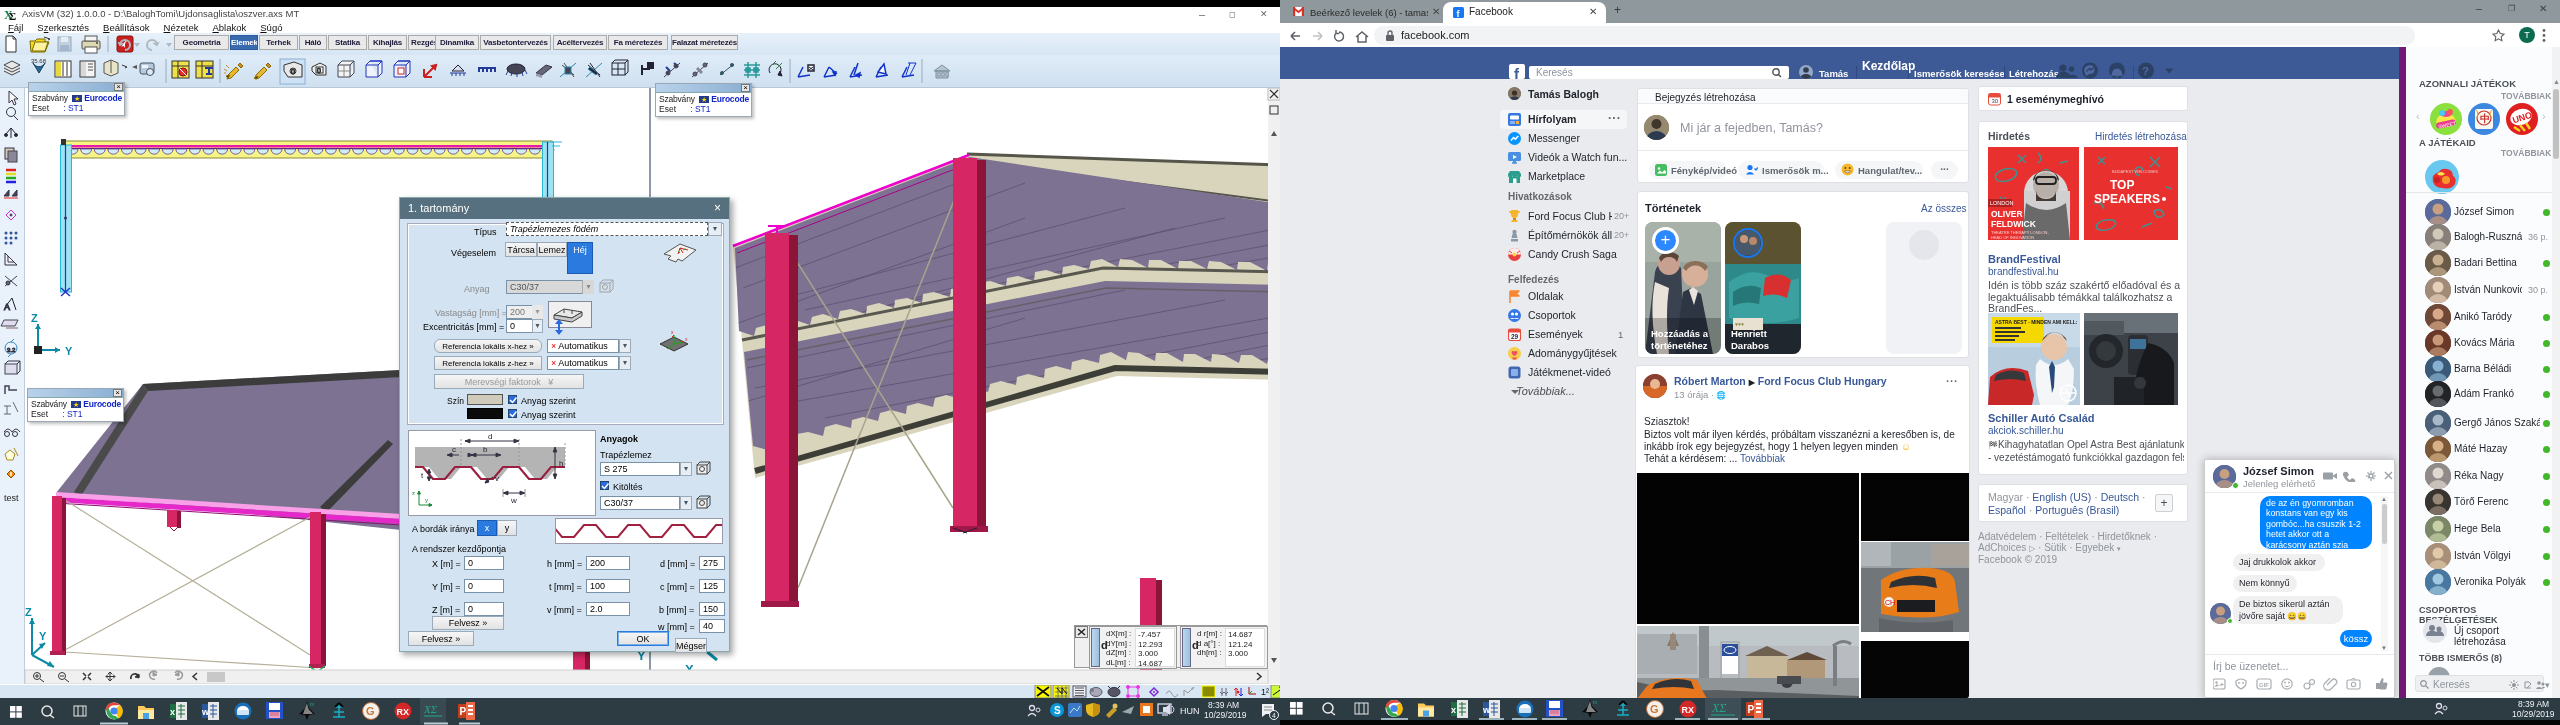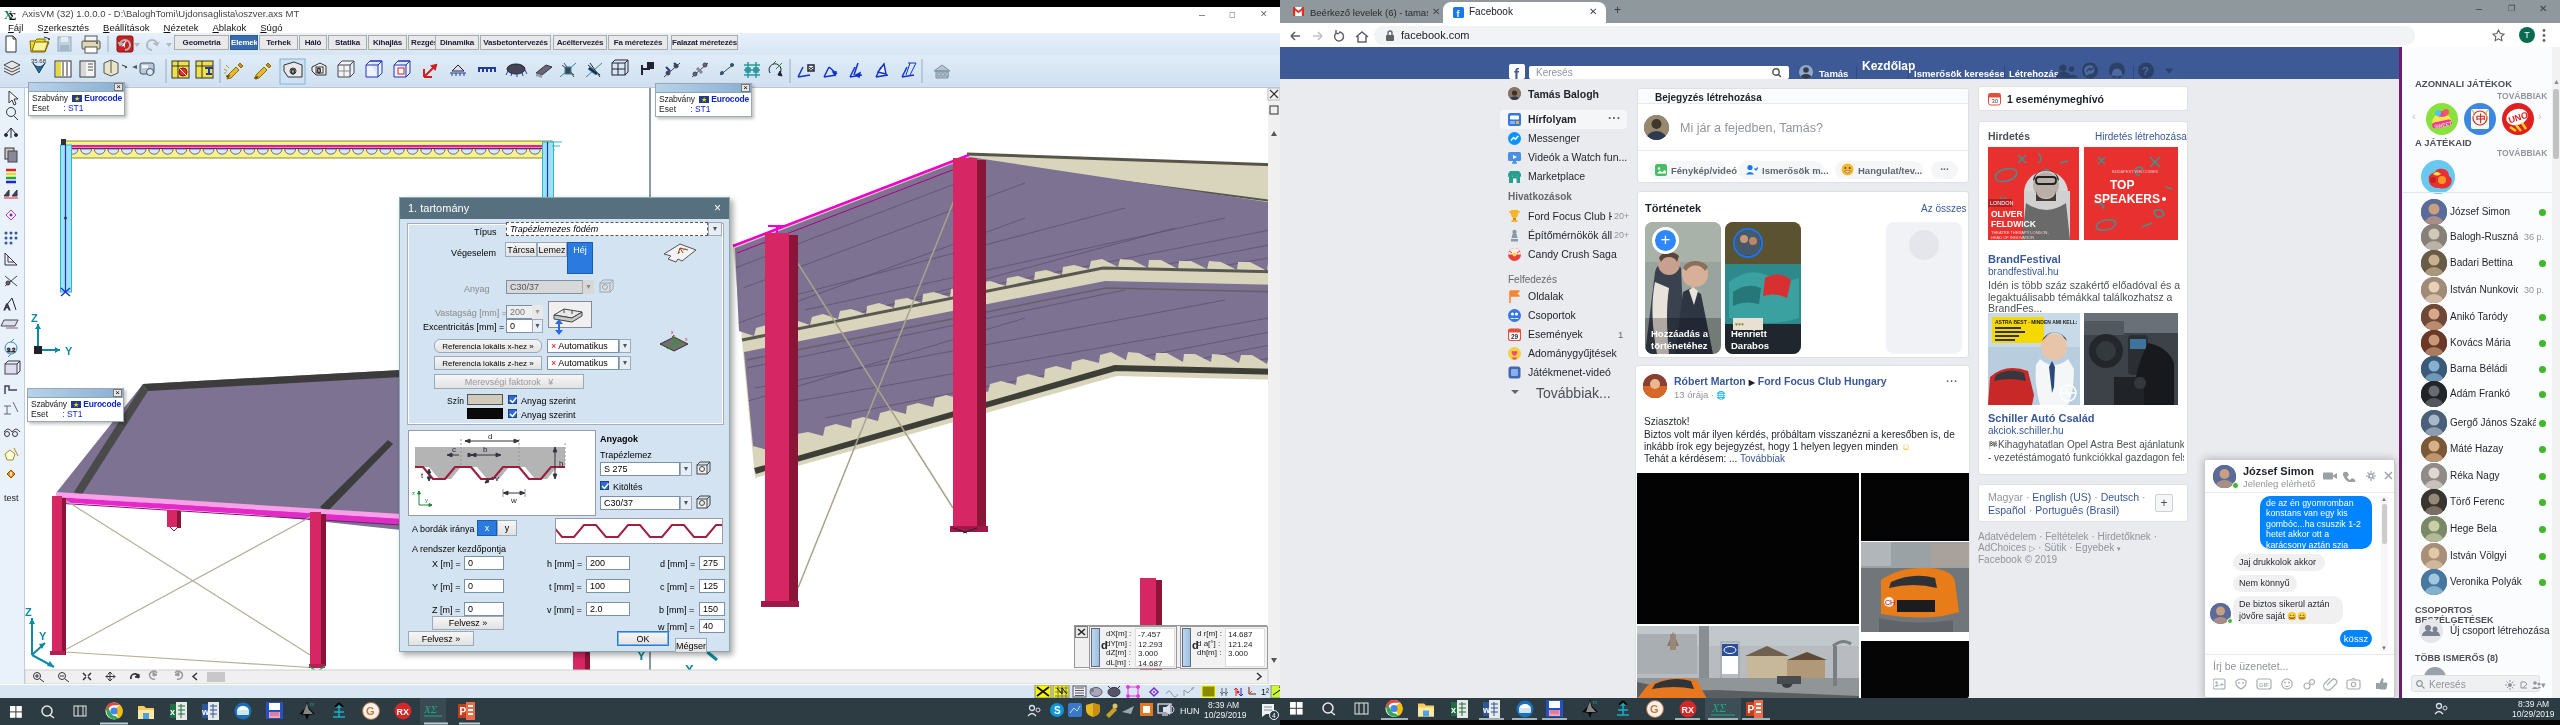--- a/index.html
+++ b/index.html
@@ -1045,21 +1045,21 @@
       </svg>
   <div class="abs" style="left:248px;top:229px;font-size:10.5px;color:#1d2129;width:84px;white-space:nowrap;overflow:hidden;">Építőmérnökök állá...</div>
   <div class="abs" style="left:334px;top:230px;font-size:9px;color:#90949c;">20+</div>
   <svg class="abs" style="left:228px;top:248px" width="13" height="13">
         <circle cx="6.5" cy="6.5" r="6.5" fill="#e83e3e"></circle>
         <path d="M0,6.5 a6.5,6.5 0 0 1 13,0 z" fill="#fff" opacity="0.9"></path>
         <circle cx="6.5" cy="6.5" r="2" fill="#ffd83e"></circle>
         <path d="M1,3 l3,2 M12,3 l-3,2" stroke="#e83e3e"></path>
       </svg>
   <div class="abs" style="left:248px;top:248px;font-size:10.5px;color:#1d2129;">Candy Crush Saga</div>
-  <div class="abs" style="left:228px;top:274px;font-size:10px;font-weight:normal;color:#65676b;">Felfedezés</div>
+  <div class="abs" style="left:228px;top:274px;font-size:10px;font-weight:bold;color:#65676b;">Felfedezés</div>
   <svg class="abs" style="left:228px;top:290px" width="13" height="13">
         <path d="M2,1 v12 M2,1 h9 l-2.5,2.5 2.5,2.5 h-9" fill="#f78733" stroke="#f78733" stroke-width="1.6" stroke-linejoin="round"></path>
       </svg>
   <div class="abs" style="left:248px;top:290px;font-size:10.5px;color:#1d2129;">Oldalak</div>
   <svg class="abs" style="left:228px;top:309px" width="13" height="13">
         <circle cx="6.5" cy="6.5" r="6.5" fill="#3578e5"></circle>
         <circle cx="4.5" cy="5" r="1.6" fill="#fff"></circle>
         <circle cx="8.5" cy="5" r="1.6" fill="#fff"></circle>
         <path d="M2,10 a3,2.5 0 0 1 5,0 z M6,10 a3,2.5 0 0 1 5,0 z" fill="#fff"></path>
       </svg>
@@ -1078,25 +1078,25 @@
       </svg>
   <div class="abs" style="left:248px;top:347px;font-size:10.5px;color:#1d2129;">Adománygyűjtések</div>
   <svg class="abs" style="left:228px;top:366px" width="13" height="13">
         <rect x="0.5" y="0.5" width="12" height="12" rx="2.5" fill="#4267b2"></rect>
         <rect x="3" y="3" width="7" height="7" rx="1" fill="#8ab0e8"></rect>
       </svg>
   <div class="abs" style="left:248px;top:366px;font-size:10.5px;color:#1d2129;">Játékmenet-videó</div>
   <svg class="abs" style="left:230px;top:388px" width="10" height="8">
         <path d="M1,2 l4,4 4,-4 z" fill="#616770"></path>
       </svg>
-  <div class="abs" style="left:256px;top:385px;font-size:14px;color:#4b4f56;">Továbbiak...</div>
+  <div class="abs" style="left:236px;top:385px;font-size:11px;color:#4b4f56;font-style:italic;">Továbbiak...</div>
 
   <div class="card" style="left:357px;top:88px;width:332px;height:95px;">
    <div style="position:absolute;left:0;top:0;width:100%;height:15px;background:#fafbfc;border-bottom:1px solid #e8e9ec;border-radius:3px 3px 0 0;"></div>
-   <div class="abs" style="left:7px;top:3px;font-size:10px;font-weight:bold;color:#1d2129;padding-left:10px;">Bejegyzés létrehozása</div>
+   <div class="abs" style="left:7px;top:3px;font-size:10px;font-weight:normal;color:#1d2129;padding-left:10px;">Bejegyzés létrehozása</div>
    <div class="abs" style="left:6px;top:26px;width:25px;height:25px;border-radius:50%;background:#8a7a68;overflow:hidden;"><svg width="25" height="25">
             <rect width="25" height="25" fill="#978870"></rect>
             <circle cx="12.5" cy="9" r="5" fill="#40362a"></circle>
             <path d="M2,25 a10.5,9 0 0 1 21,0 z" fill="#2c3a50"></path>
           </svg></div>
    <div class="abs" style="left:42px;top:32px;font-size:12.5px;color:#90949c;">Mi jár a fejedben, Tamás?</div>
    <div class="abs" style="left:0px;top:61px;width:332px;height:1px;background:#e8e9ec;"></div>
    <div class="abs" style="left:11px;top:72px;width:78px;height:18px;background:#f5f6f7;border-radius:9px;"></div>
    <svg class="abs" style="left:17px;top:75px" width="12" height="12">
           <rect width="12" height="12" rx="2.5" fill="#45bd62"></rect>
@@ -1319,21 +1319,21 @@
    <div class="abs" style="left:9px;top:317px;width:196px;font-size:10px;color:#4b4f56;line-height:11.5px;white-space:nowrap;overflow:hidden;"><span style="font-size:8px;">🏁</span>Kihagyhatatlan Opel Astra Best ajánlatunk!<br>- vezetéstámogató funkciókkal gazdagon felsze...</div>
   </div>
   <div class="card" style="left:698px;top:484px;width:210px;height:38px;">
    <div class="abs" style="left:9px;top:6px;font-size:10.5px;color:#90949c;">Magyar · <span class="fbblue">English (US)</span> · <span class="fbblue">Deutsch</span> ·</div>
    <div class="abs" style="left:9px;top:19px;font-size:10.5px;"><span class="fbblue">Español</span> <span class="gray">·</span> <span class="fbblue">Português (Brasil)</span></div>
    <div class="abs" style="left:176px;top:9px;width:18px;height:18px;background:#f5f6f7;border:1px solid #ccd0d5;border-radius:2px;text-align:center;line-height:16px;color:#4b4f56;font-size:12px;">+</div>
   </div>
   <div class="abs" style="left:698px;top:531px;font-size:10px;color:#90949c;line-height:11px;">Adatvédelem · Feltételek · Hirdetőknek ·<br>AdChoices <span style="font-size:8px;">▷</span> · Sütik · Egyebek <span style="font-size:7px;">▾</span><br>Facebook © 2019</div>
  </div>
  <div class="abs" id="fbrail"></div>
- <div class="abs" id="contacts" style="left:1119px;top:47px;width:153px;height:651px;background:#fbfcfd;border-left:3px solid #701a75;font-size:10px;">
+ <div class="abs" id="contacts" style="left:1119px;top:47px;width:153px;height:651px;background:#fbfcfd;border-left:7px solid #701a75;font-size:10px;">
   <div class="abs" style="left:13px;top:31px;font-size:9.5px;font-weight:bold;color:#4b4f56;">AZONNALI JÁTÉKOK</div>
   <div class="abs" style="left:95px;top:44px;font-size:8.5px;font-weight:bold;color:#90949c;">TOVÁBBIAK</div>
   <div class="abs" style="left:10px;top:63px;color:#bec3c9;font-size:11px;">‹</div>
   <div class="abs" style="left:136px;top:63px;color:#bec3c9;font-size:11px;">›</div>
   <svg class="abs" style="left:24px;top:56px" width="32" height="32">
         <circle cx="16" cy="16" r="16" fill="#8ae03c"></circle>
         <path d="M6,20 a10,10 0 0 1 20,0 z" fill="#f8e848"></path>
         <path d="M10,12 q6,-8 12,0 q-6,4 -12,0" fill="#e84898"></path>
         <circle cx="12" cy="10" r="3" fill="#48c8f8"></circle>
         <circle cx="20" cy="9" r="3" fill="#f85858"></circle>

